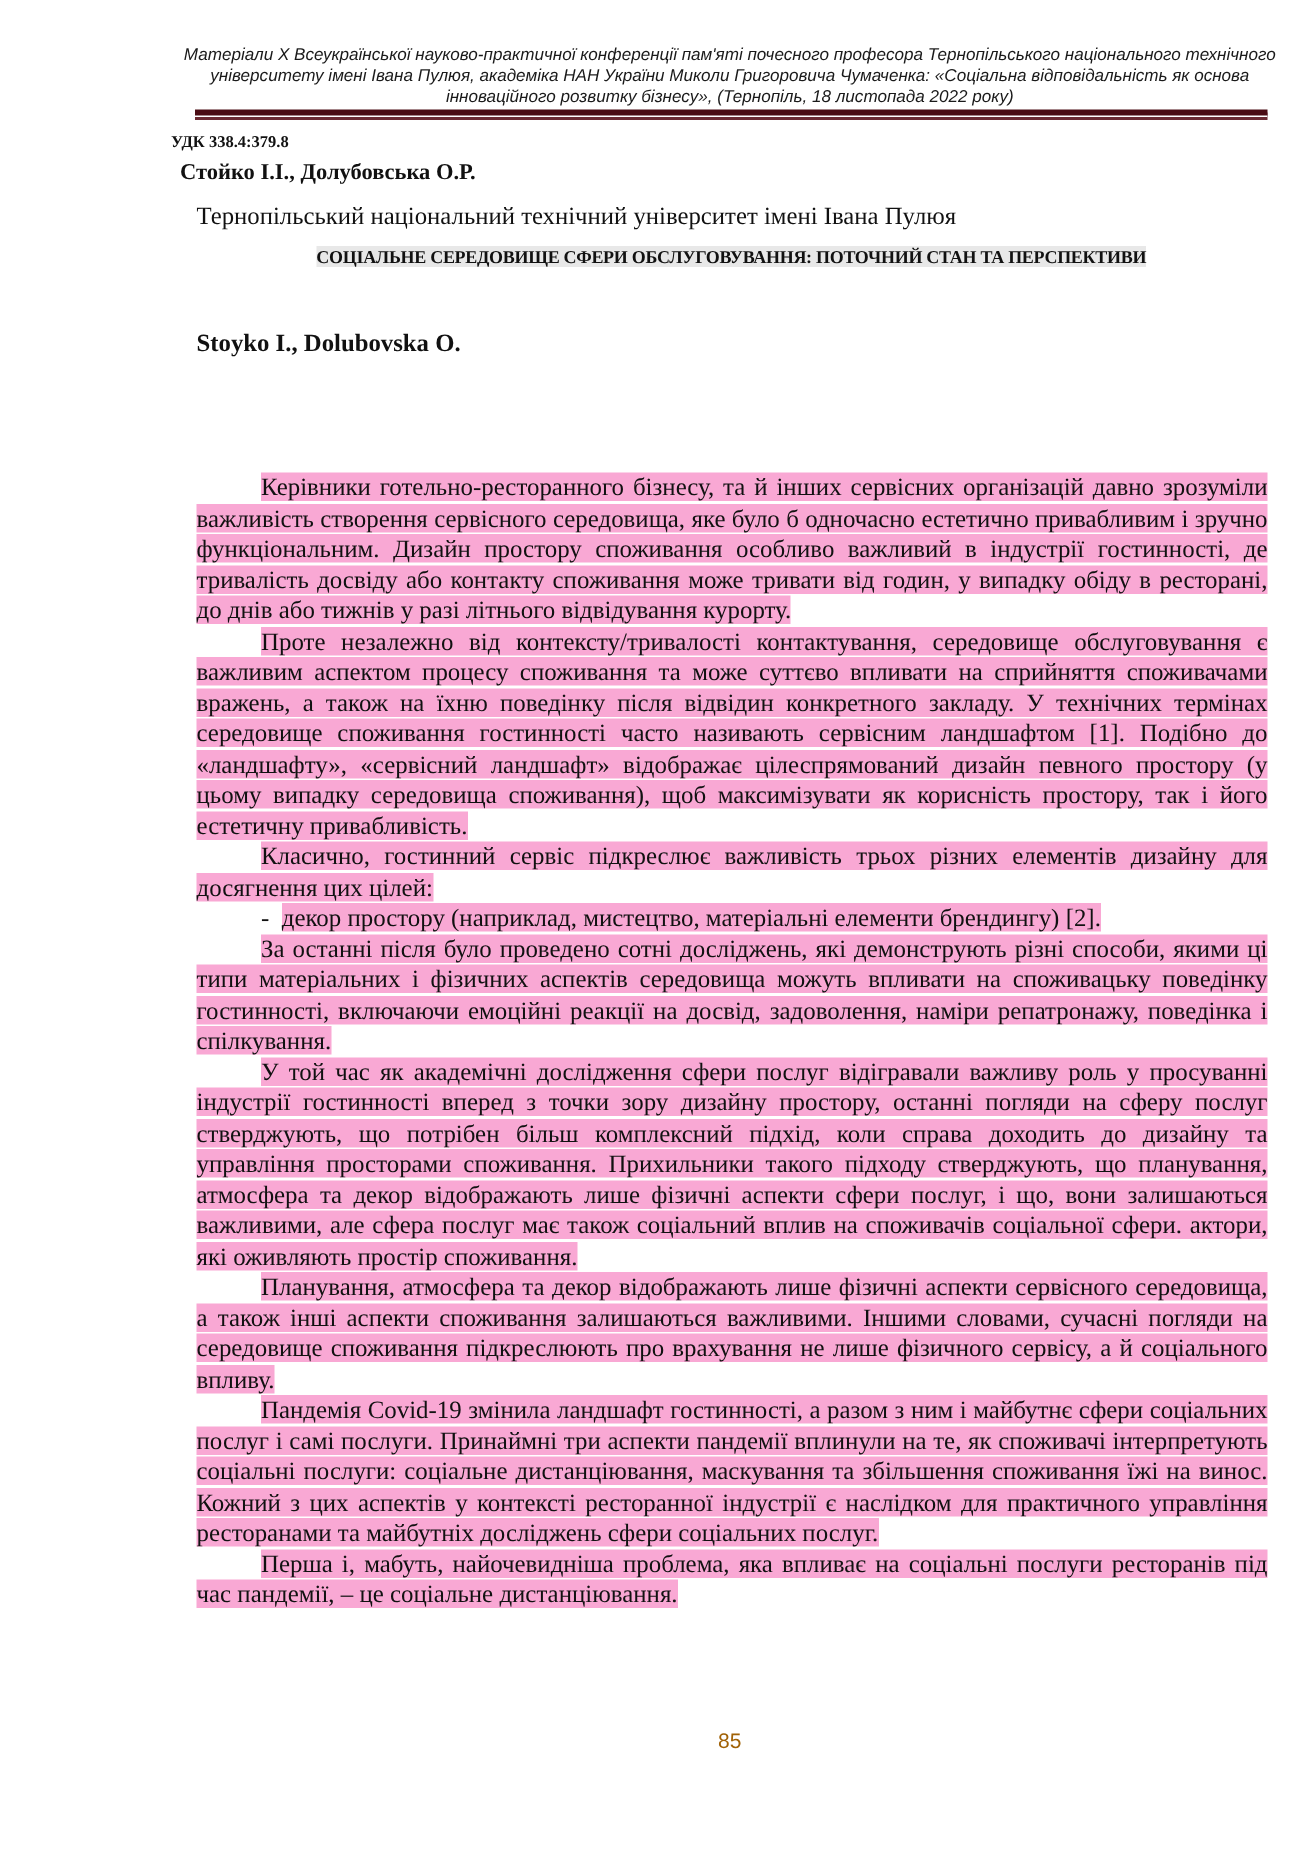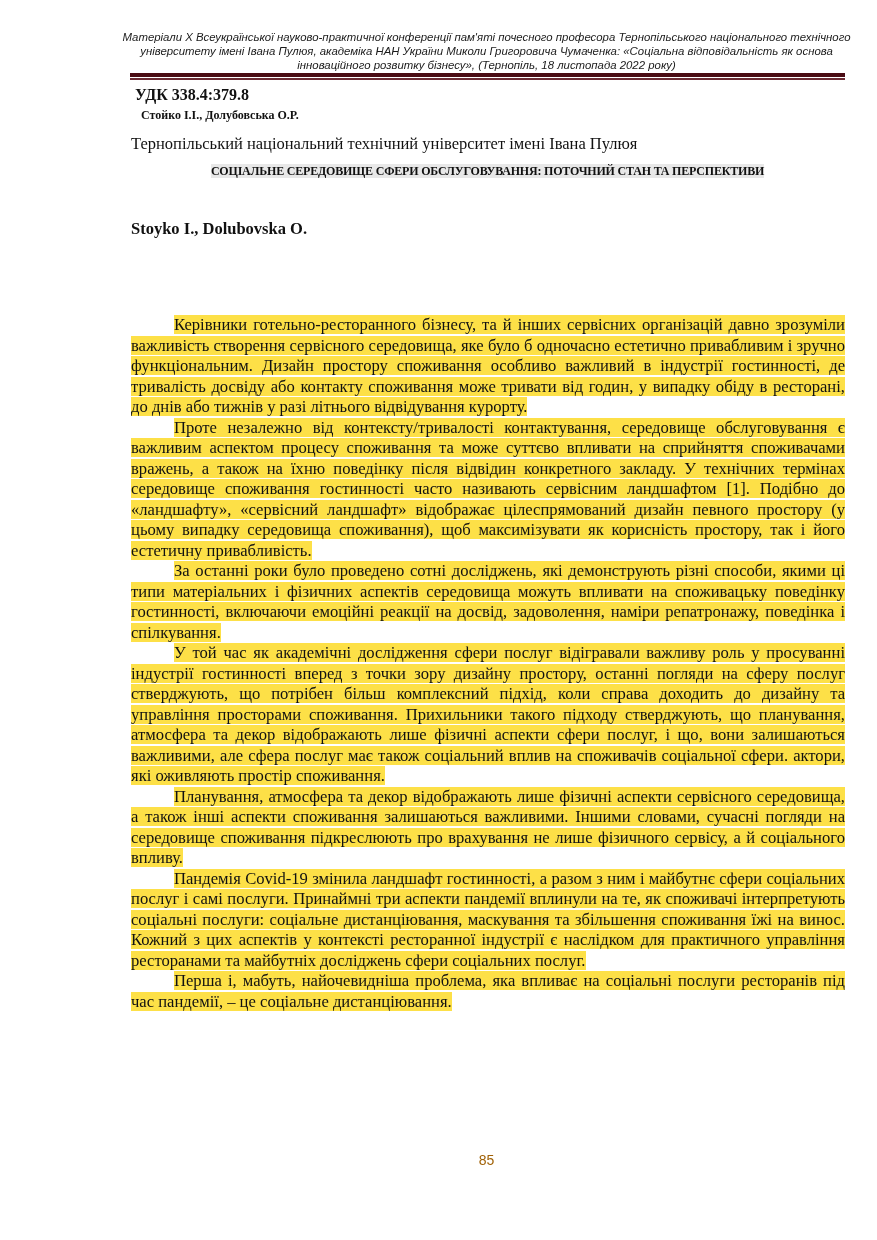--- a/index.html
+++ b/index.html
@@ -12,39 +12,39 @@
     font-size: 11.4px; line-height: 14.2px; text-align: center; color: #1a1a1a;
   }
   .header-rule {
     position: absolute; left: 82px; top: 73px; width: 715px; height: 4px;
     background: #4a0c14; border-bottom: 1px solid #ffffff;
     box-shadow: 0 2px 0 0 #6b2a33;
   }
 
   .serif { font-family: "Liberation Serif", serif; }
 
-  .udc { position: absolute; left: 87px; top: 85px; font-size: 16px; font-weight: bold; line-height: 20px; }
-  .authors-ua { position: absolute; left: 93px; top: 105px; font-size: 12px; font-weight: bold; line-height: 20px; }
+  .udc { position: absolute; left: 66px; top: 85px; font-size: 11px; font-weight: bold; line-height: 20px; }
+  .authors-ua { position: absolute; left: 72px; top: 105px; font-size: 15px; font-weight: bold; line-height: 20px; }
   .affil { position: absolute; left: 83px; top: 134px; font-size: 16.5px; line-height: 20px; }
 
   .title {
     position: absolute; left: 82px; width: 715px; text-align: center;
     font-size: 12px; font-weight: bold; line-height: 22px; letter-spacing: -0.2px;
   }
   .title-ua { top: 160px; }
   .title-en { top: 257px; }
   .hl { background: #e8e8e8; }
   .authors-en { position: absolute; left: 83px; top: 219px; font-size: 16.5px; font-weight: bold; line-height: 20px; }
 
   .body {
     position: absolute; left: 83px; top: 315px; width: 714px;
     font-size: 16.6px; line-height: 20.5px; text-align: justify;
   }
   .body p { margin: 0; text-indent: 43px; }
-  .body p span.hl { background: #fde047; box-decoration-break: clone; -webkit-box-decoration-break: clone; }
+  .body p span.hl { background: #f9a8d4; box-decoration-break: clone; -webkit-box-decoration-break: clone; }
 
   .page-number {
     position: absolute; left: 0; width: 877px; top: 1152px; text-align: center;
     font-family: "Liberation Sans Narrow", "Liberation Sans", sans-serif; font-size: 14px; color: #a16207;
   }
 </style>
 </head>
 <body>
 
 <div class="page">
@@ -59,23 +59,25 @@
   <div class="title title-ua serif">
     <span class="hl">СОЦІАЛЬНЕ СЕРЕДОВИЩЕ СФЕРИ ОБСЛУГОВУВАННЯ: ПОТОЧНИЙ СТАН ТА ПЕРСПЕКТИВИ</span>
   </div>
 
   <div class="authors-en serif">Stoyko I., Dolubovska O.</div>
 
 
   <div class="body serif">
     <p><span class="hl">Керівники готельно-ресторанного бізнесу, та й інших сервісних організацій давно зрозуміли важливість створення сервісного середовища, яке було б одночасно естетично привабливим і зручно функціональним. Дизайн простору споживання особливо важливий в індустрії гостинності, де тривалість досвіду або контакту споживання може тривати від годин, у випадку обіду в ресторані, до днів або тижнів у разі літнього відвідування курорту.</span></p>
     <p><span class="hl">Проте незалежно від контексту/тривалості контактування, середовище обслуговування є важливим аспектом процесу споживання та може суттєво впливати на сприйняття споживачами вражень, а також на їхню поведінку після відвідин конкретного закладу. У технічних термінах середовище споживання гостинності часто називають сервісним ландшафтом [1]. Подібно до «ландшафту», «сервісний ландшафт» відображає цілеспрямований дизайн певного простору (у цьому випадку середовища споживання), щоб максимізувати як корисність простору, так і його естетичну привабливість.</span></p>
+    <p><span class="hl">Класично, гостинний сервіс підкреслює важливість трьох різних елементів дизайну для досягнення цих цілей:</span></p>
 
+    <p><span>-</span>&nbsp; <span class="hl">декор простору (наприклад, мистецтво, матеріальні елементи брендингу) [2].</span></p>
 
-    <p><span class="hl">За останні роки було проведено сотні досліджень, які демонструють різні способи, якими ці типи матеріальних і фізичних аспектів середовища можуть впливати на споживацьку поведінку гостинності, включаючи емоційні реакції на досвід, задоволення, наміри репатронажу,  поведінка і спілкування.</span></p>
+    <p><span class="hl">За останні після було проведено сотні досліджень, які демонструють різні способи, якими ці типи матеріальних і фізичних аспектів середовища можуть впливати на споживацьку поведінку гостинності, включаючи емоційні реакції на досвід, задоволення, наміри репатронажу,  поведінка і спілкування.</span></p>
     <p><span class="hl">У той час як академічні дослідження сфери послуг відігравали важливу роль у просуванні індустрії гостинності вперед з точки зору дизайну простору, останні погляди на сферу послуг стверджують, що потрібен більш комплексний підхід, коли справа доходить до дизайну та управління просторами споживання. Прихильники такого підходу стверджують, що планування, атмосфера та декор відображають лише фізичні аспекти сфери послуг, і що, вони залишаються важливими, але сфера послуг має також соціальний вплив на споживачів соціальної сфери. актори, які оживляють простір споживання.</span></p>
     <p><span class="hl">Планування, атмосфера та декор відображають лише фізичні аспекти сервісного середовища, а також інші аспекти споживання залишаються важливими. Іншими словами, сучасні погляди на середовище споживання підкреслюють про врахування не лише фізичного сервісу, а й соціального впливу.</span></p>
     <p><span class="hl">Пандемія Covid-19 змінила ландшафт гостинності, а разом з ним і майбутнє сфери соціальних послуг і самі послуги. Принаймні три аспекти пандемії вплинули на те, як споживачі інтерпретують соціальні послуги: соціальне дистанціювання, маскування та збільшення споживання їжі на винос. Кожний з цих аспектів у контексті ресторанної індустрії є наслідком для практичного управління ресторанами та майбутніх досліджень сфери соціальних послуг.</span></p>
     <p><span class="hl">Перша і, мабуть, найочевидніша проблема, яка впливає на соціальні послуги ресторанів під час пандемії, – це соціальне дистанціювання.</span></p>
   </div>
 
   <div class="page-number">85</div>
 </div>
 
 </body></html>

